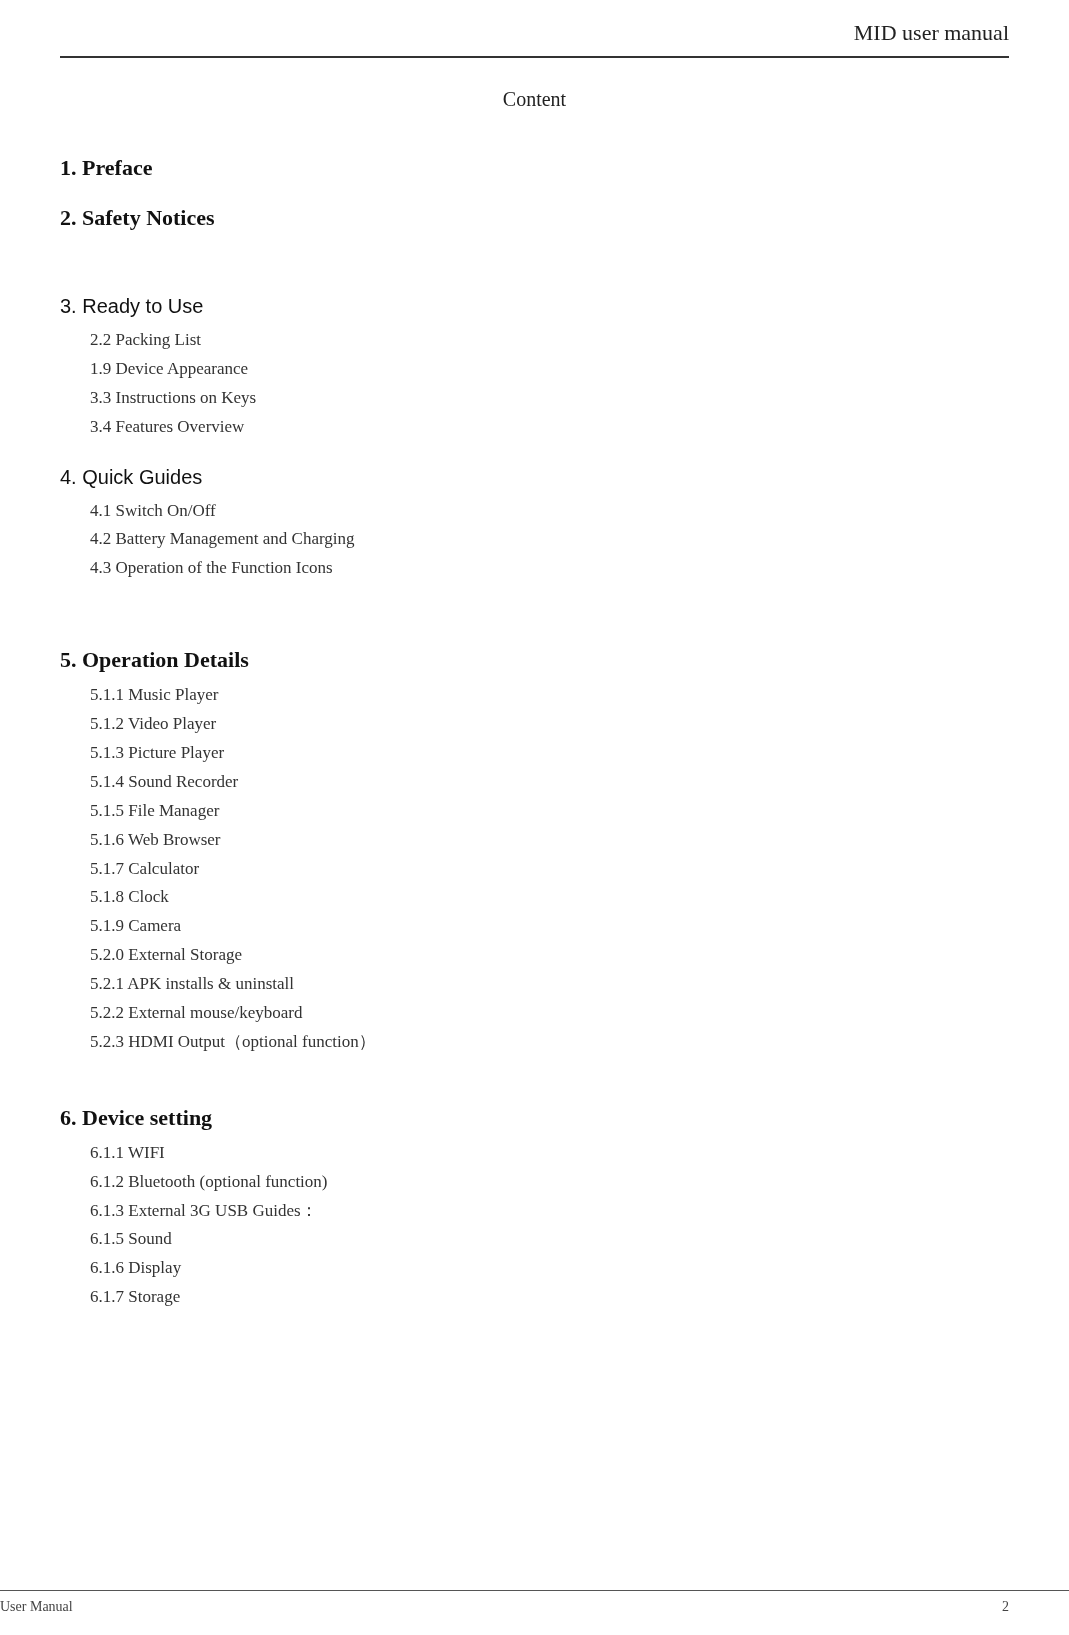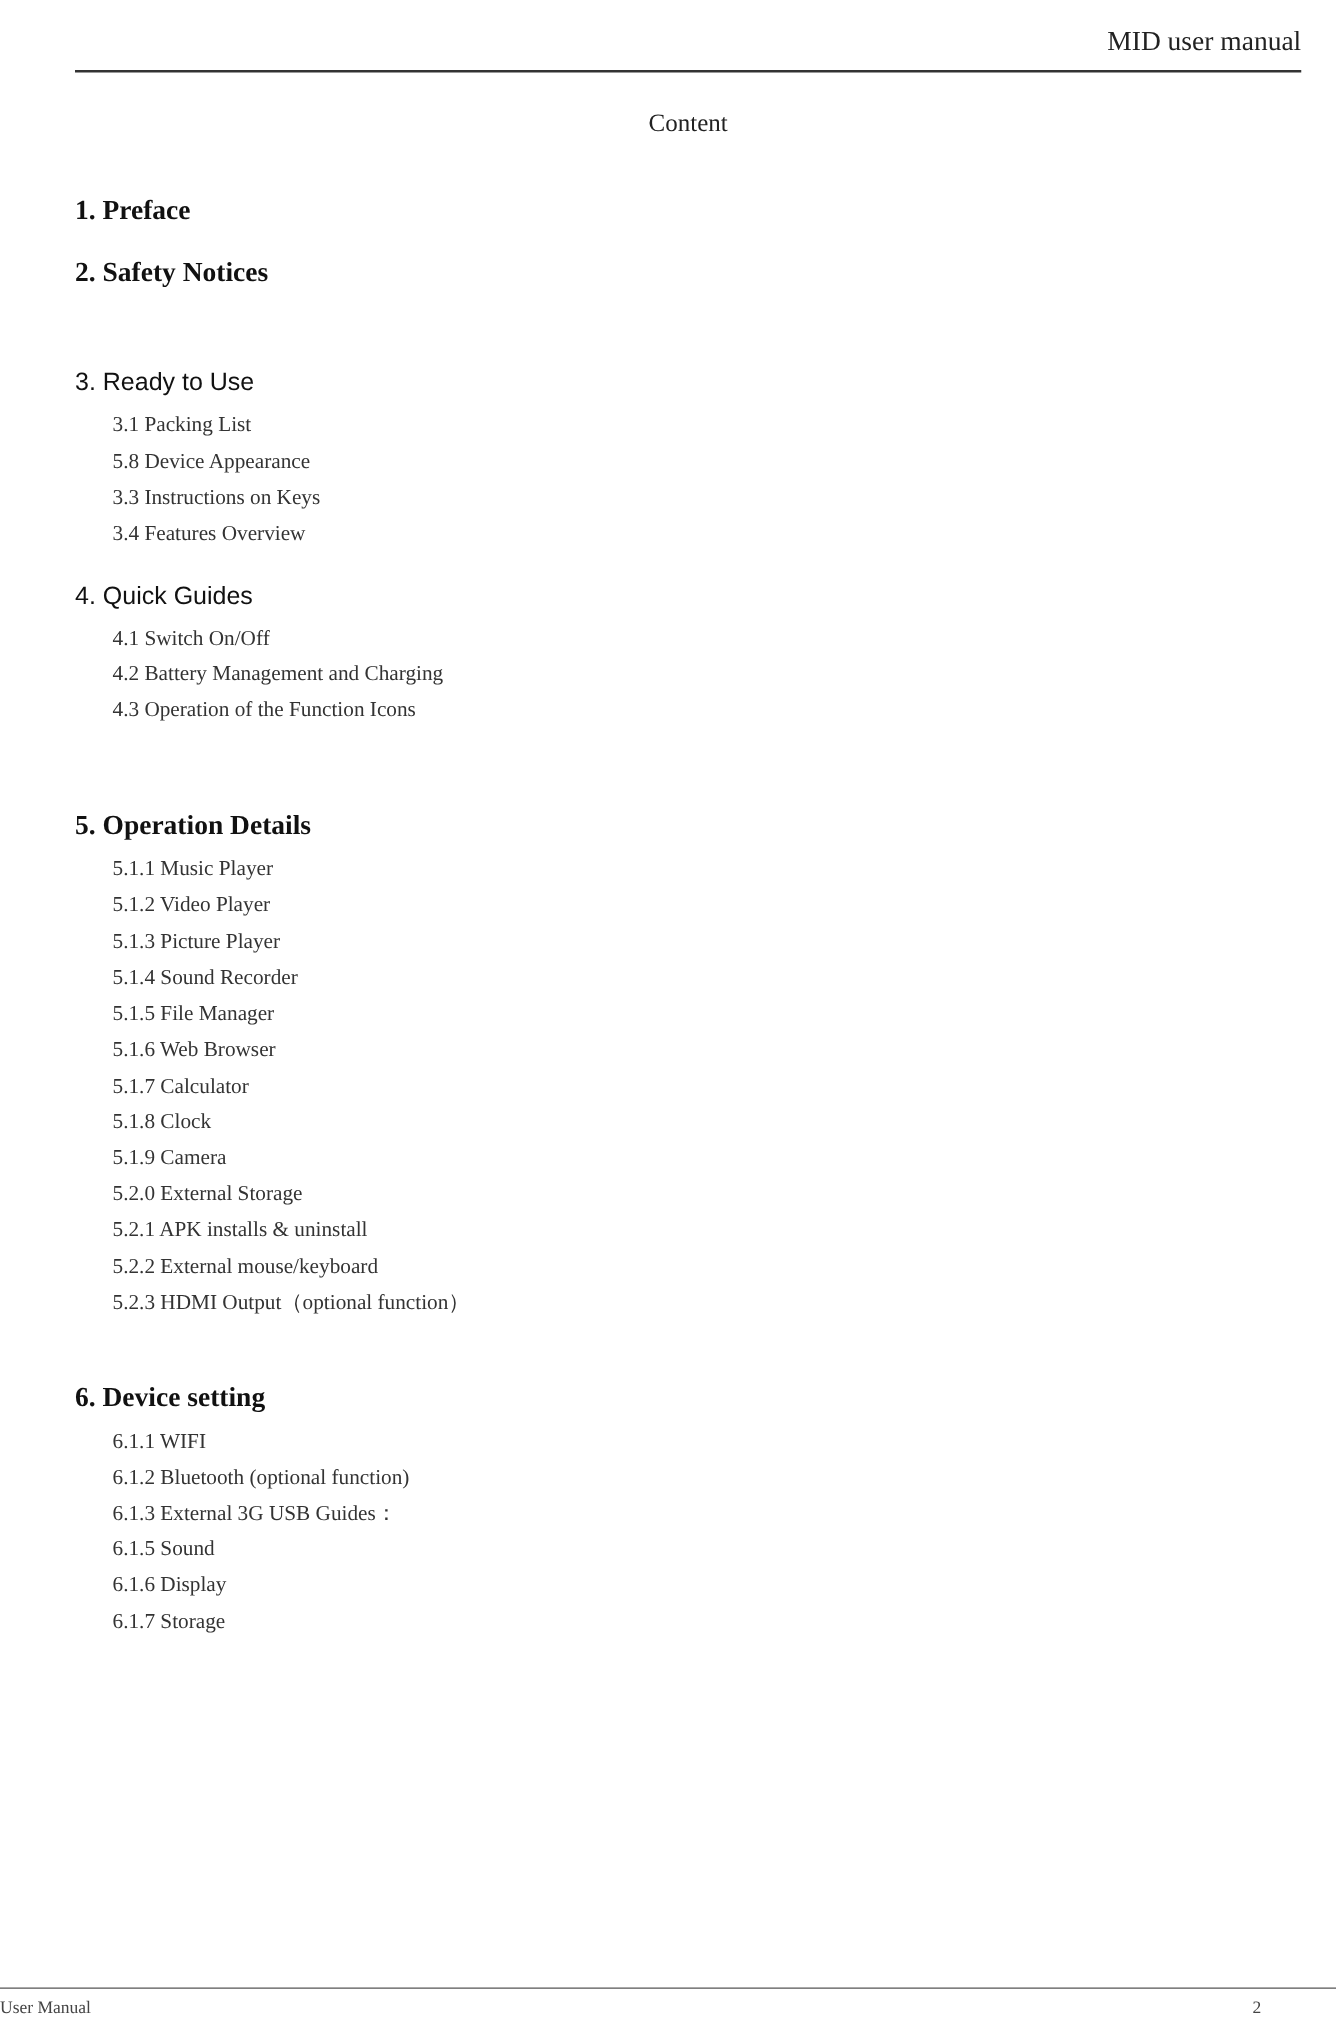--- a/index.html
+++ b/index.html
@@ -16,21 +16,21 @@
       min-height: 1635px;
       position: relative;
       padding: 0;
     }
 
     .page-container {
       width: 1069px;
       min-height: 1635px;
       background: #ffffff;
       position: relative;
-      padding: 20px 28px 60px 60px;
+      padding: 20px 60px 60px 60px;
     }
 
     .page-header {
       text-align: right;
       font-size: 22px;
       font-family: Georgia, serif;
       color: #222;
       padding-bottom: 10px;
       border-bottom: 2px solid #333;
       margin-bottom: 30px;
@@ -114,22 +114,22 @@
 
   <div class="page-title">Content</div>
 
   <div id="sections-container">
       <div class="section-heading-bold"><span class="num">1. </span>Preface</div>
       <div class="section-heading-bold"><span class="num">2. </span>Safety Notices</div>
       <div class="spacer"></div>
       <div class="spacer"></div>
       <div class="section-heading"><span class="num">3. </span>Ready to Use</div>
       <div class="sub-items">
-        <div class="sub-item">3.1 Packing List</div>
-        <div class="sub-item">5.8 Device Appearance</div>
+        <div class="sub-item">2.2 Packing List</div>
+        <div class="sub-item">1.9 Device Appearance</div>
         <div class="sub-item">3.3 Instructions on Keys</div>
         <div class="sub-item">3.4 Features Overview</div>
       </div>
       <div class="section-heading"><span class="num">4. </span>Quick Guides</div>
       <div class="sub-items">
         <div class="sub-item">4.1 Switch On/Off</div>
         <div class="sub-item">4.2 Battery Management and Charging</div>
         <div class="sub-item">4.3 Operation of the Function Icons</div>
       </div>
       <div class="spacer"></div>

